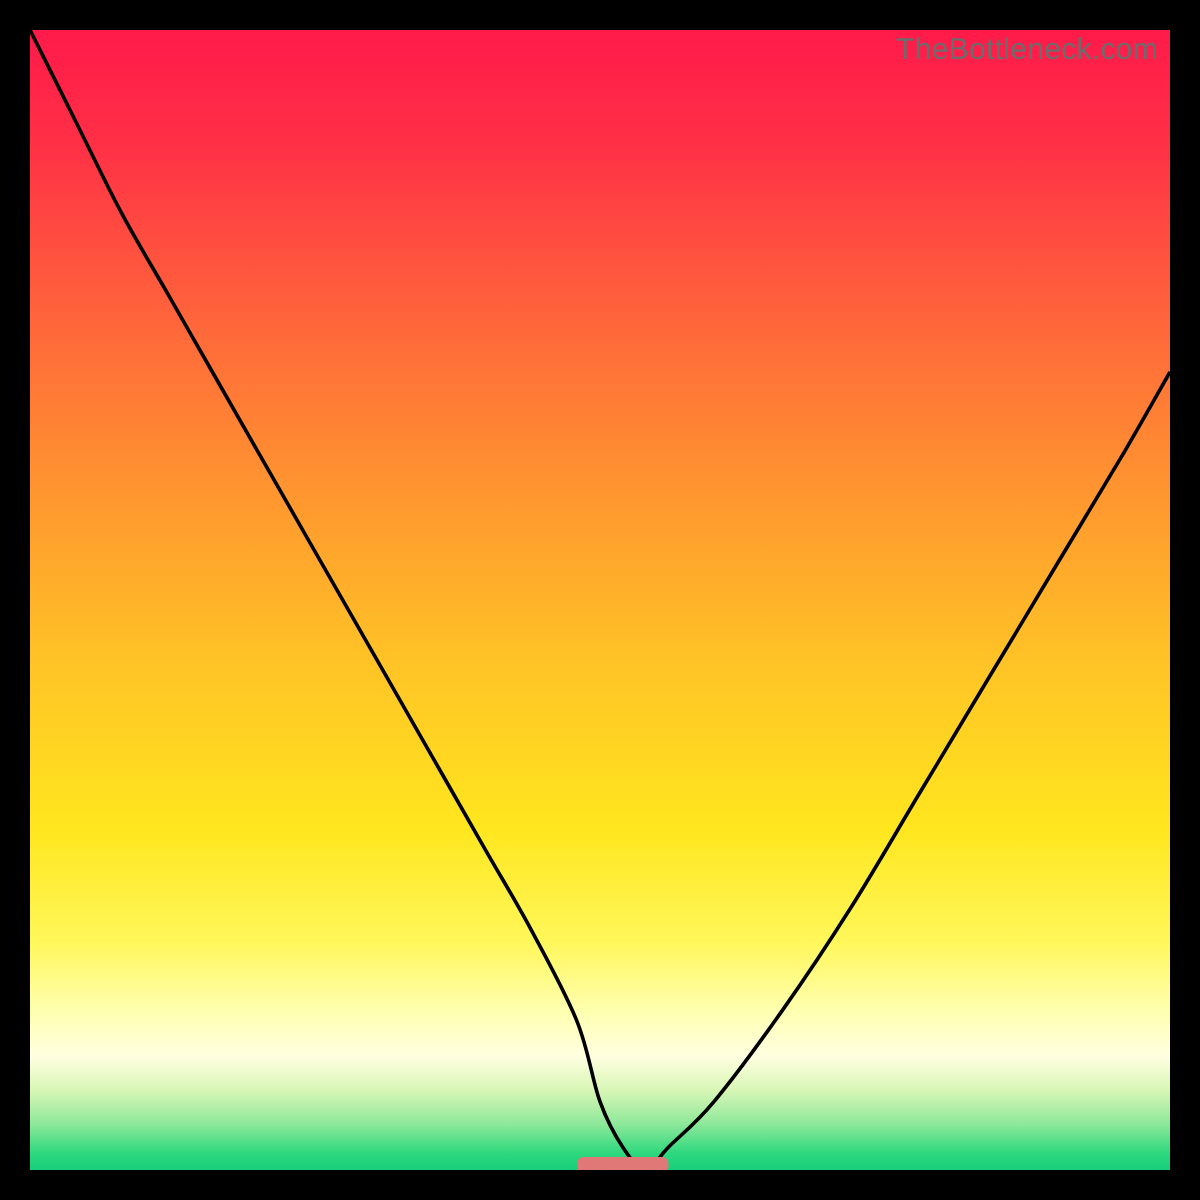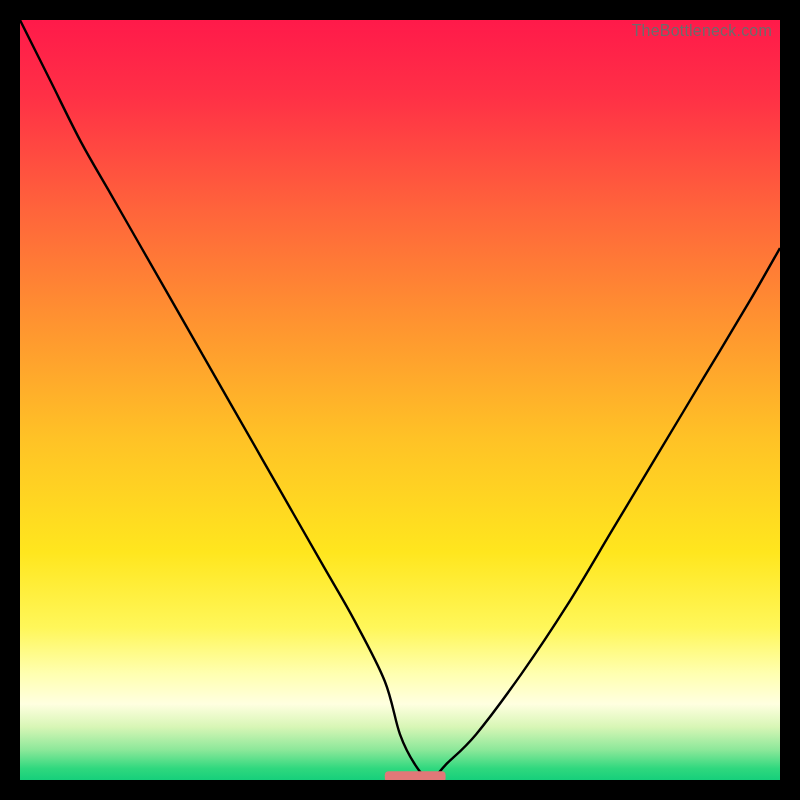--- a/index.html
+++ b/index.html
@@ -24,21 +24,21 @@
     left: 10px;
     top: 10px;
     width: 760px;
     height: 760px;
   }
   .watermark {
     position: absolute;
     top: 12px;
     right: 18px;
     color: #6c6c6c;
-    font-size: 16px;
+    font-size: 20px;
     font-weight: 500;
     letter-spacing: 0.2px;
     z-index: 10;
     user-select: none;
   }
   svg {
     display: block;
   }
 </style>
 </head>

